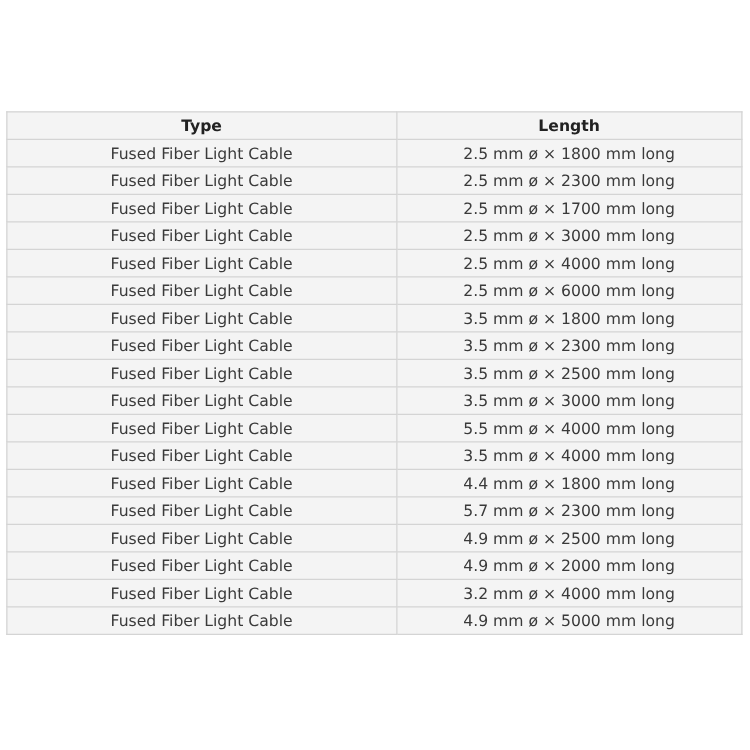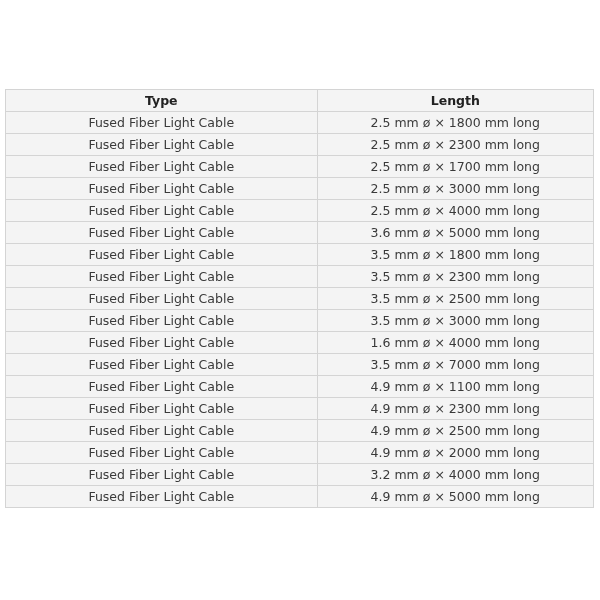--- a/index.html
+++ b/index.html
@@ -56,53 +56,53 @@
       <tr>
         <td class="col-type">Fused Fiber Light Cable</td>
         <td class="col-length">2.5 mm ø × 3000 mm long</td>
       </tr>
       <tr>
         <td class="col-type">Fused Fiber Light Cable</td>
         <td class="col-length">2.5 mm ø × 4000 mm long</td>
       </tr>
       <tr>
         <td class="col-type">Fused Fiber Light Cable</td>
-        <td class="col-length">3.6 mm ø × 5000 mm long</td>
+        <td class="col-length">2.5 mm ø × 6000 mm long</td>
       </tr>
       <tr>
         <td class="col-type">Fused Fiber Light Cable</td>
         <td class="col-length">3.5 mm ø × 1800 mm long</td>
       </tr>
       <tr>
         <td class="col-type">Fused Fiber Light Cable</td>
         <td class="col-length">3.5 mm ø × 2300 mm long</td>
       </tr>
       <tr>
         <td class="col-type">Fused Fiber Light Cable</td>
         <td class="col-length">3.5 mm ø × 2500 mm long</td>
       </tr>
       <tr>
         <td class="col-type">Fused Fiber Light Cable</td>
         <td class="col-length">3.5 mm ø × 3000 mm long</td>
       </tr>
       <tr>
         <td class="col-type">Fused Fiber Light Cable</td>
-        <td class="col-length">1.6 mm ø × 4000 mm long</td>
+        <td class="col-length">5.5 mm ø × 4000 mm long</td>
       </tr>
       <tr>
         <td class="col-type">Fused Fiber Light Cable</td>
-        <td class="col-length">3.5 mm ø × 7000 mm long</td>
+        <td class="col-length">3.5 mm ø × 4000 mm long</td>
       </tr>
       <tr>
         <td class="col-type">Fused Fiber Light Cable</td>
-        <td class="col-length">4.9 mm ø × 1100 mm long</td>
+        <td class="col-length">4.4 mm ø × 1800 mm long</td>
       </tr>
       <tr>
         <td class="col-type">Fused Fiber Light Cable</td>
-        <td class="col-length">4.9 mm ø × 2300 mm long</td>
+        <td class="col-length">5.7 mm ø × 2300 mm long</td>
       </tr>
       <tr>
         <td class="col-type">Fused Fiber Light Cable</td>
         <td class="col-length">4.9 mm ø × 2500 mm long</td>
       </tr>
       <tr>
         <td class="col-type">Fused Fiber Light Cable</td>
         <td class="col-length">4.9 mm ø × 2000 mm long</td>
       </tr>
       <tr>

